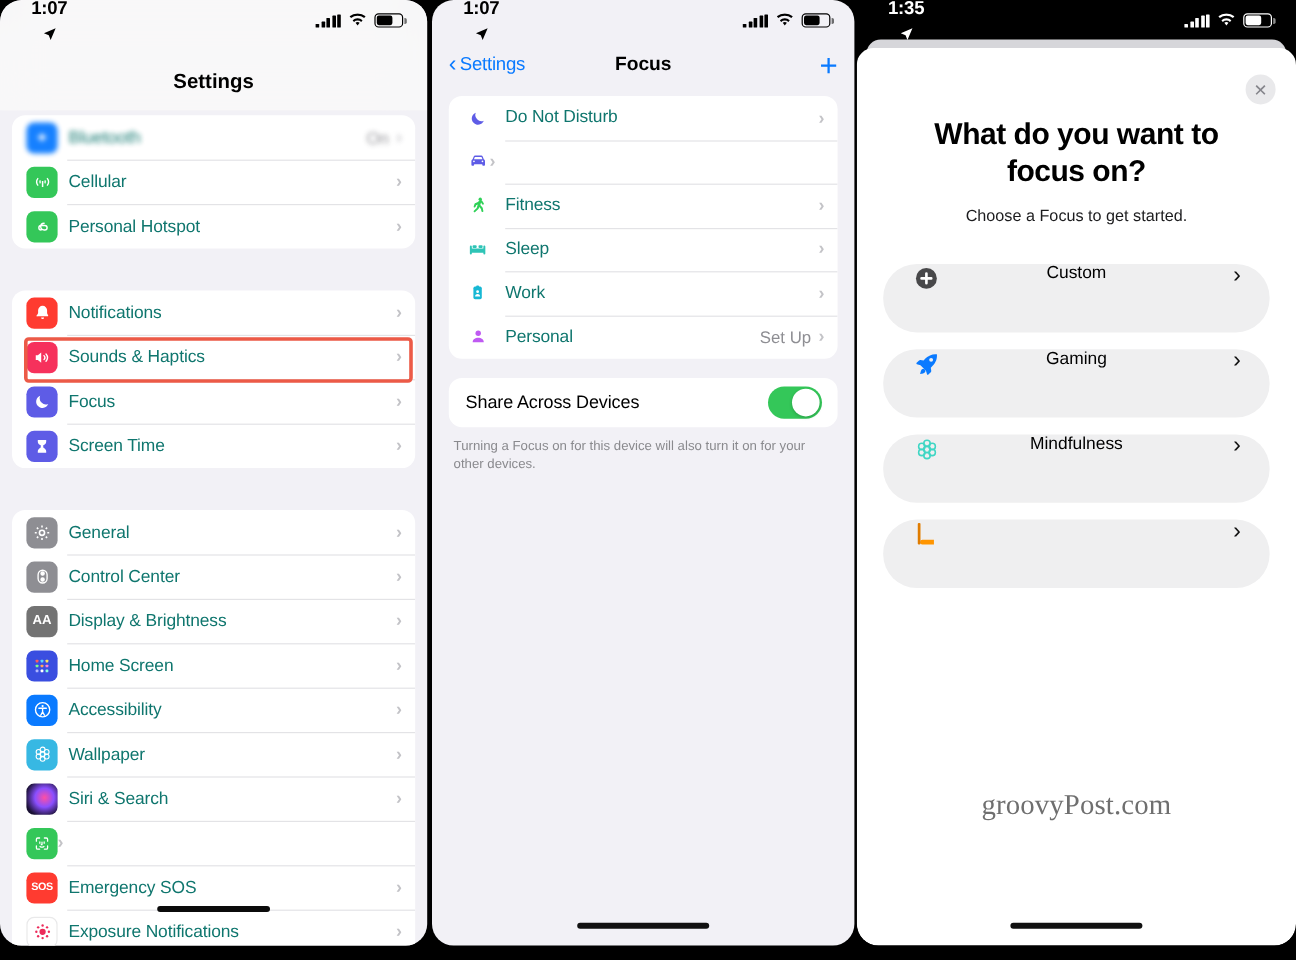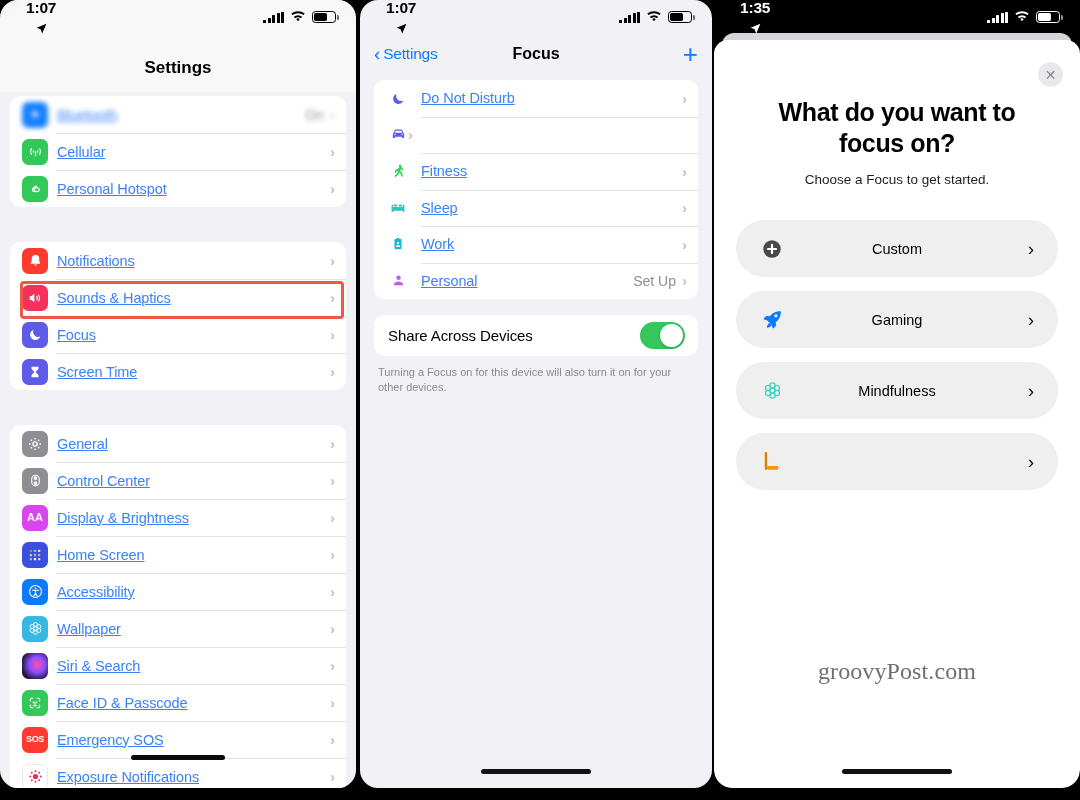--- a/index.html
+++ b/index.html
@@ -107,24 +107,23 @@
     width: 26px; height: 26px;
     border-radius: 6.5px;
     flex: 0 0 26px;
     display: flex; align-items: center; justify-content: center;
     color: #fff;
     font-size: 13px; line-height: 1;
   }
   .row .lbl {
     margin-left: 9px;
     font-size: 14.5px;
-    color: #3b82f6;
+    color: #0f766e;
     letter-spacing: -0.1px;
     flex: 1;
-    text-decoration: underline;
   }
   .row .val { font-size: 14px; color: #8e8e93; margin-right: 6px; }
   .chev {
     margin-right: 11px;
     color: #c3c3c7;
     font-size: 15px;
     font-weight: 600;
     line-height: 1;
   }
   .blurred { filter: blur(2.4px); opacity: .95; }
@@ -218,21 +217,21 @@
   .sheet-sub {
     text-align: center; font-size: 13.5px; color: #1c1c1e;
     margin-top: 14px;
   }
   .opt-list { margin-top: 33px; padding: 0 22px; }
   .opt {
     position: relative;
     height: 57px;
     background: #efeff0;
     border-radius: 28px;
-    display: flex; align-items: center;
+    display: flex; 
     margin-bottom: 14px;
   }
   .opt .oic {
     position: absolute; left: 24px;
     width: 24px; height: 24px;
     display: flex; align-items: center; justify-content: center;
     font-size: 18px;
   }
   .opt .olbl {
     flex: 1; text-align: center;
@@ -352,21 +351,21 @@
             <svg width="15" height="15" viewBox="0 0 24 24" fill="none" stroke="#fff" stroke-width="1.8">
                 <rect x="6" y="3.5" width="12" height="17" rx="6"></rect>
                 <circle cx="12" cy="8" r="2.1" fill="#fff"></circle>
                 <circle cx="12" cy="16" r="2.1" fill="#fff"></circle>
               </svg>
           </span>
           <span class="lbl">Control Center</span>
           <span class="chev">›</span>
         </div>
         <div class="row">
-          <span class="ic" style="background:#d946ef;font-size:11px;font-weight:bold">AA</span>
+          <span class="ic" style="background:#737373;font-size:11px;font-weight:bold">AA</span>
           <span class="lbl">Display &amp; Brightness</span>
           <span class="chev">›</span>
         </div>
         <div class="row">
           <span class="ic" style="background:#3a4ee0">
             <svg width="18" height="18" viewBox="0 0 24 24">
                 <g fill="#fff">
                   <rect x="5" y="5" width="3" height="3" rx=".7" fill="#ff5b5b"></rect>
                   <rect x="10.5" y="5" width="3" height="3" rx=".7" fill="#5bd6ff"></rect>
                   <rect x="16" y="5" width="3" height="3" rx=".7" fill="#ffe45b"></rect>
@@ -413,21 +412,20 @@
           <span class="lbl">Siri &amp; Search</span>
           <span class="chev">›</span>
         </div>
         <div class="row">
           <span class="ic" style="background:#34c759">
             <svg width="16" height="16" viewBox="0 0 24 24" fill="none" stroke="#fff" stroke-width="1.6" stroke-linecap="round">
                 <path d="M5 9V6.6A1.6 1.6 0 0 1 6.6 5H9M15 5h2.4A1.6 1.6 0 0 1 19 6.6V9M19 15v2.4a1.6 1.6 0 0 1-1.6 1.6H15M9 19H6.6A1.6 1.6 0 0 1 5 17.4V15"></path>
                 <path d="M9.3 10v1.6M14.7 10v1.6M12 10.3v3.1h-.9M9.6 15.6a4 4 0 0 0 4.8 0"></path>
               </svg>
           </span>
-          <span class="lbl">Face ID &amp; Passcode</span>
           <span class="chev">›</span>
         </div>
         <div class="row">
           <span class="ic" style="background:#ff3b30;font-size:9px;font-weight:bold;letter-spacing:-.3px">SOS</span>
           <span class="lbl">Emergency SOS</span>
           <span class="chev">›</span>
         </div>
         <div class="row">
           <span class="ic" style="background:#fff;border:1px solid #e9e9ea">
             <svg width="19" height="19" viewBox="0 0 24 24" fill="#ec2b5a">

